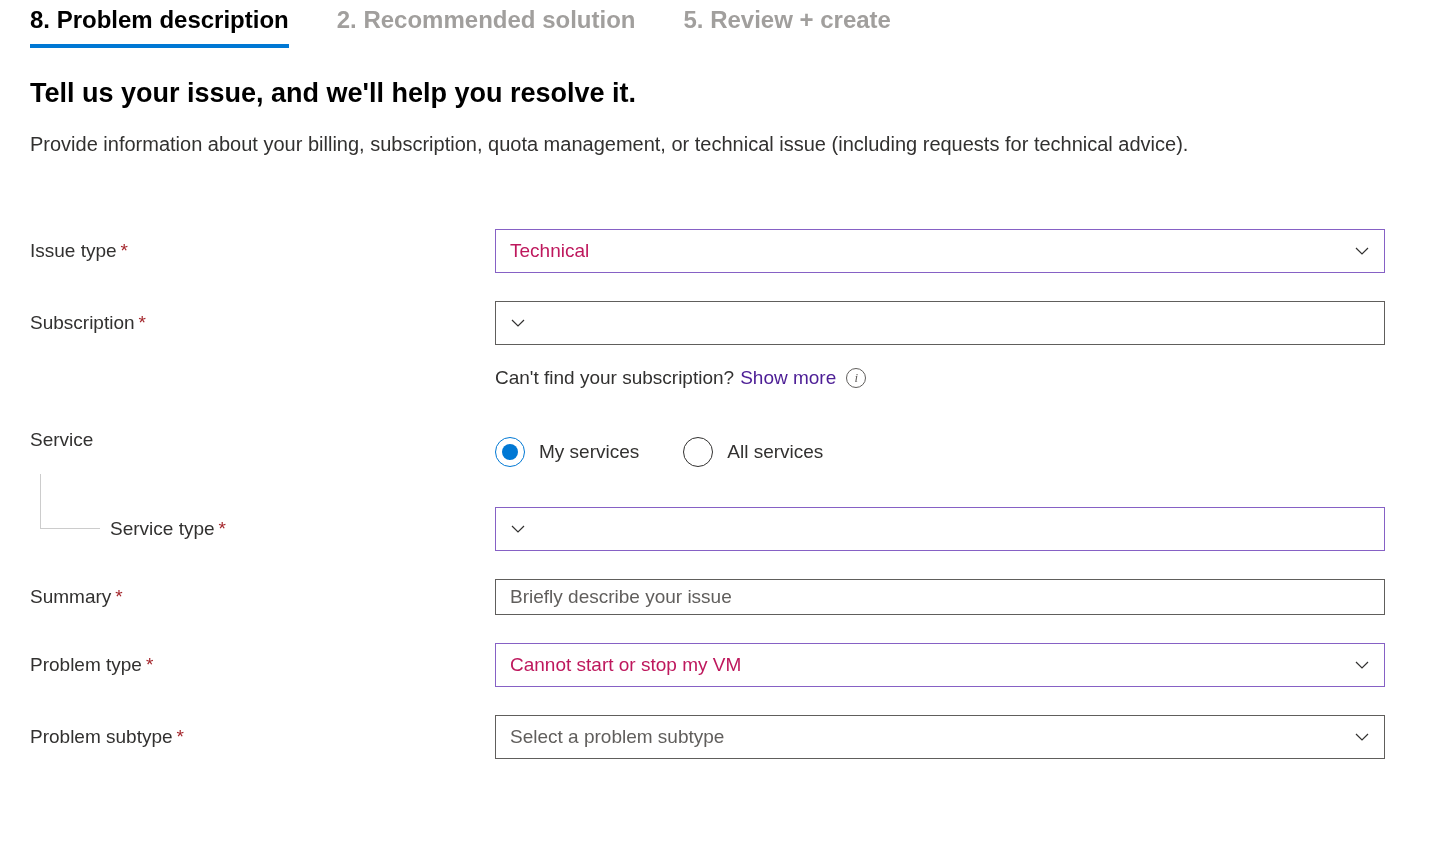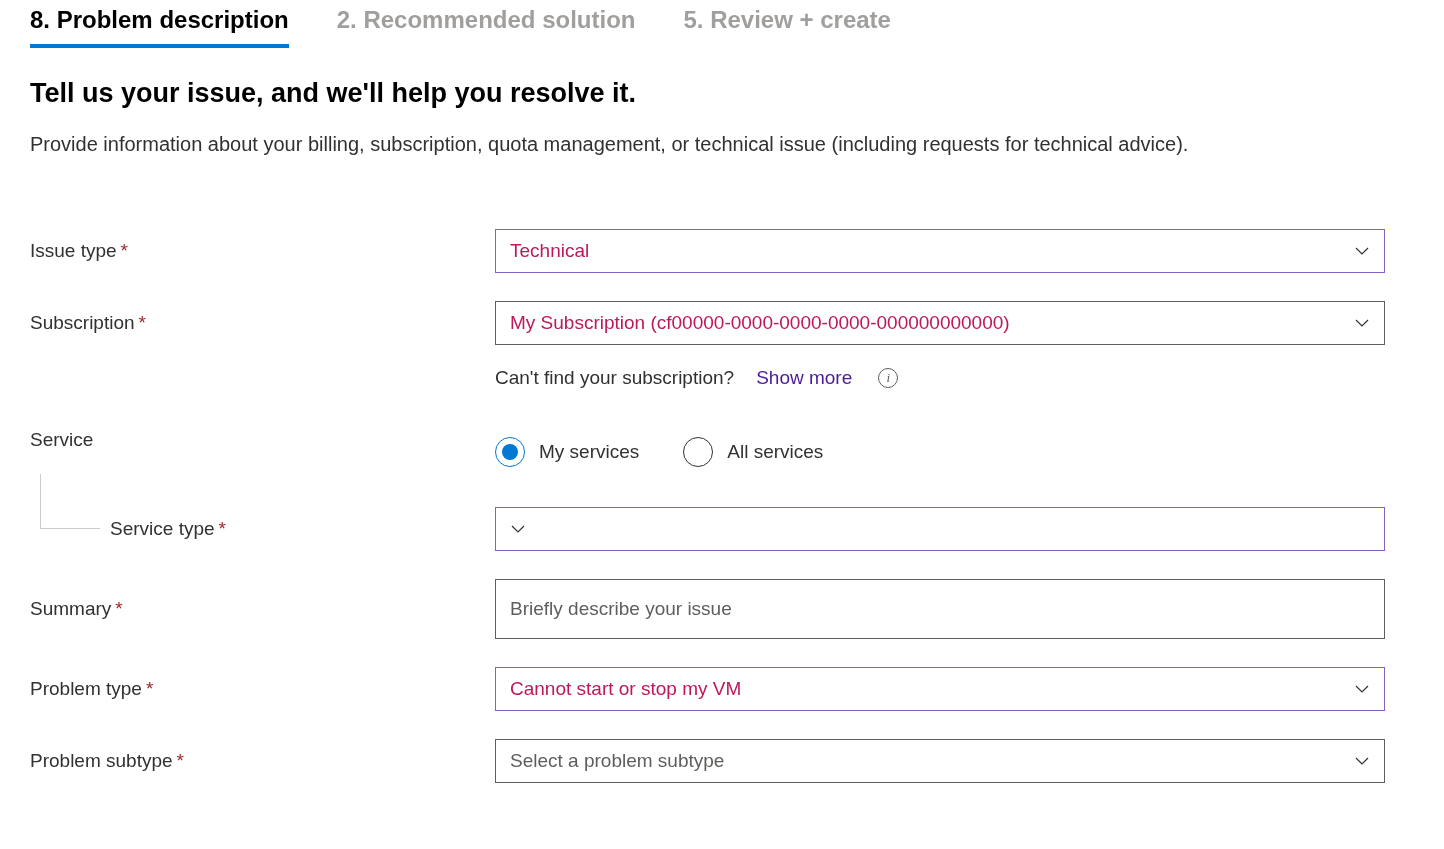--- a/index.html
+++ b/index.html
@@ -97,37 +97,37 @@
     .select-box.placeholder {
       color: #605e5c;
     }
     .text-input {
       width: 100%;
       padding: 8px 14px;
       border: 1px solid #605e5c;
       background: #ffffff;
       font-size: 19px;
       color: #323130;
-      height: 60px;
+      height: 36px;
       font-family: inherit;
     }
     .text-input::placeholder {
       color: #605e5c;
     }
     .chevron-down {
       width: 16px;
       height: 16px;
       flex-shrink: 0;
     }
     .helper-text {
       font-size: 19px;
       color: #323130;
       display: flex;
       align-items: center;
-      gap: 22px;
+      gap: 6px;
     }
     .helper-link {
       color: #4c1d95;
       cursor: pointer;
     }
     .info-icon {
       width: 20px;
       height: 20px;
       border: 1.5px solid #605e5c;
       border-radius: 50%;
@@ -201,21 +201,20 @@
     </div>
   </div>
 </div>
 
 <div class="form-row">
   <div class="label-col">
     <span>Subscription</span><span class="required-star">*</span>
   </div>
   <div class="input-col">
     <div class="select-box">
-      <span>My Subscription (cf00000-0000-0000-0000-000000000000)</span>
       <svg class="chevron-down" viewBox="0 0 16 16">
           <path d="M2 5 L8 11 L14 5" stroke="#323130" stroke-width="1.2" fill="none"></path>
         </svg>
     </div>
   </div>
 </div>
 
 <div class="form-row helper-row">
   <div class="label-col"></div>
   <div class="input-col">

